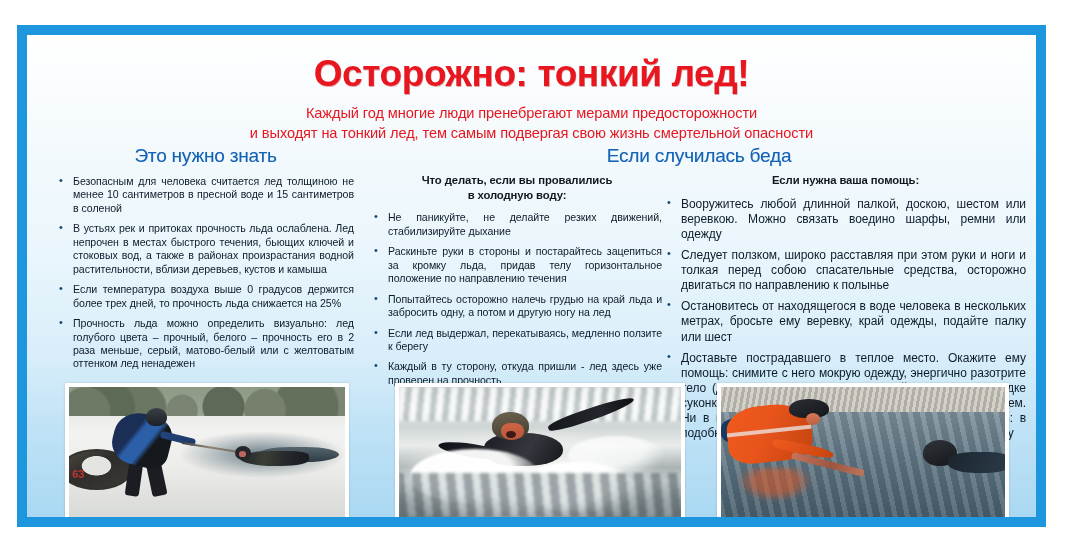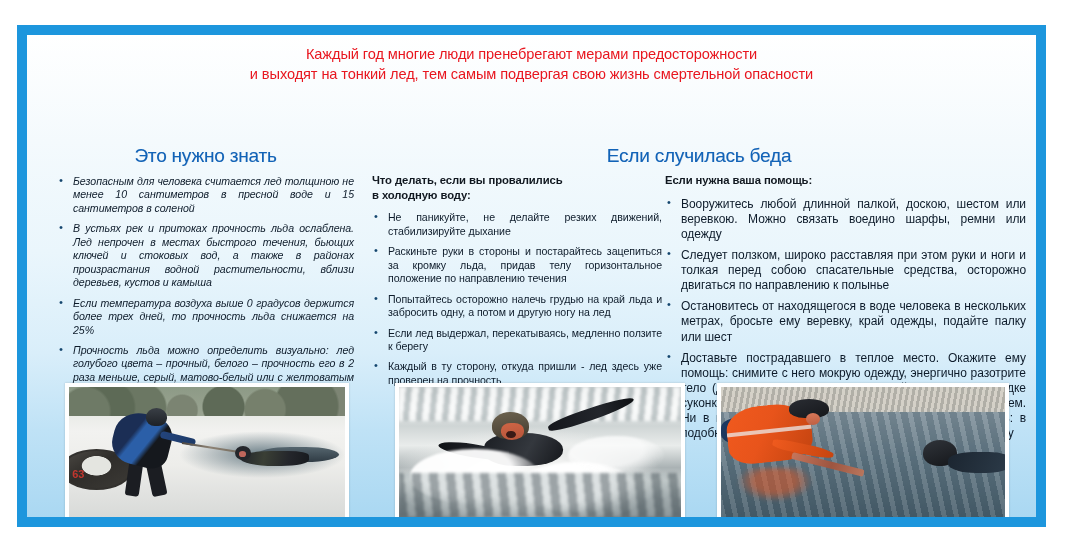--- a/index.html
+++ b/index.html
@@ -46,36 +46,36 @@
   }
   .sec-head {
     text-align: center;
     color: #1163b8;
     font-weight: normal;
     font-size: 19px;
     letter-spacing: -0.2px;
     text-shadow: 0.4px 0.4px 0 rgba(12,60,130,0.25);
   }
   .sub-head {
-    text-align: left;
+    text-align: center;
     color: #111820;
     font-weight: bold;
     font-size: 11.3px;
     line-height: 1.3;
     letter-spacing: -0.1px;
   }
   
   #cols {
     position: absolute;
     left: 0; right: 0;
     top: 110px;
     height: 245px;
   }
   .col { position: absolute; top: 0; }
-  #col-left   { left: 30px;  width: 297px; font-style: italic; }
+  #col-left   { left: 30px;  width: 297px; }
   #col-mid    { left: 345px; width: 290px; }
   #col-right  { left: 638px; width: 361px; }
 
   .head-left  { position: absolute; left: 30px; top: 0; width: 297px; }
   .head-right { position: absolute; left: 345px; top: 0; width: 654px; }
 
   ul.bullets {
     list-style: none;
     margin: 0; padding: 0;
   }
@@ -366,20 +366,21 @@
     width:22%; height:16%;
     background: linear-gradient(110deg,#1b2530,#2c3b49);
     border-radius: 40% 35% 40% 45%;
   }
 </style>
 </head>
 <body>
 
 <div id="poster">
 
+  <div id="title">Осторожно: тонкий лед!</div>
 
   <div id="subtitle">
     <div>Каждый год многие люди пренебрегают мерами предосторожности</div>
     <div>и выходят на тонкий лед, тем самым подвергая свою жизнь смертельной опасности</div>
   </div>
 
   <div id="cols">
 
     <div class="sec-head head-left">Это нужно знать</div>
     <div class="sec-head head-right">Если случилась беда</div>

